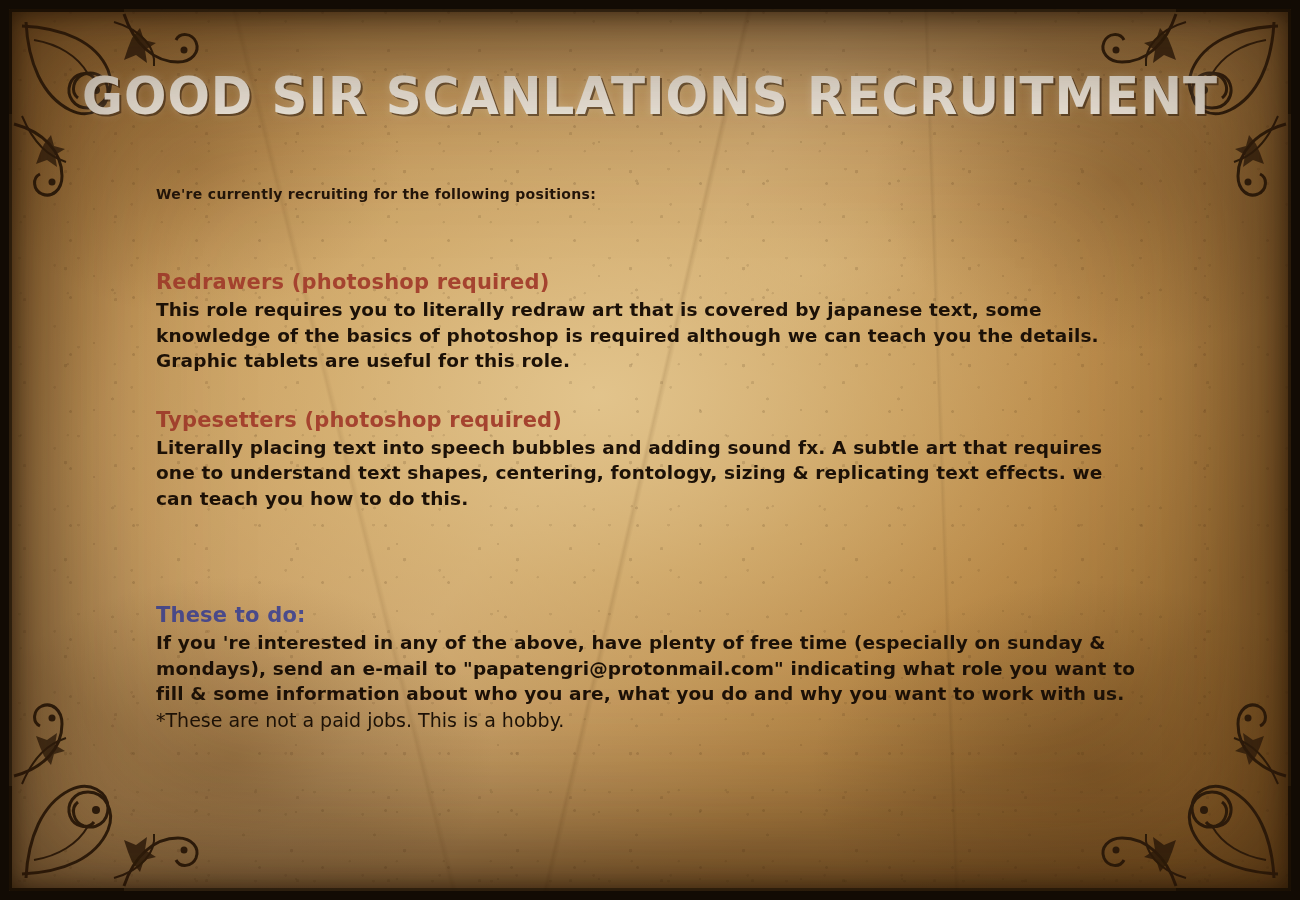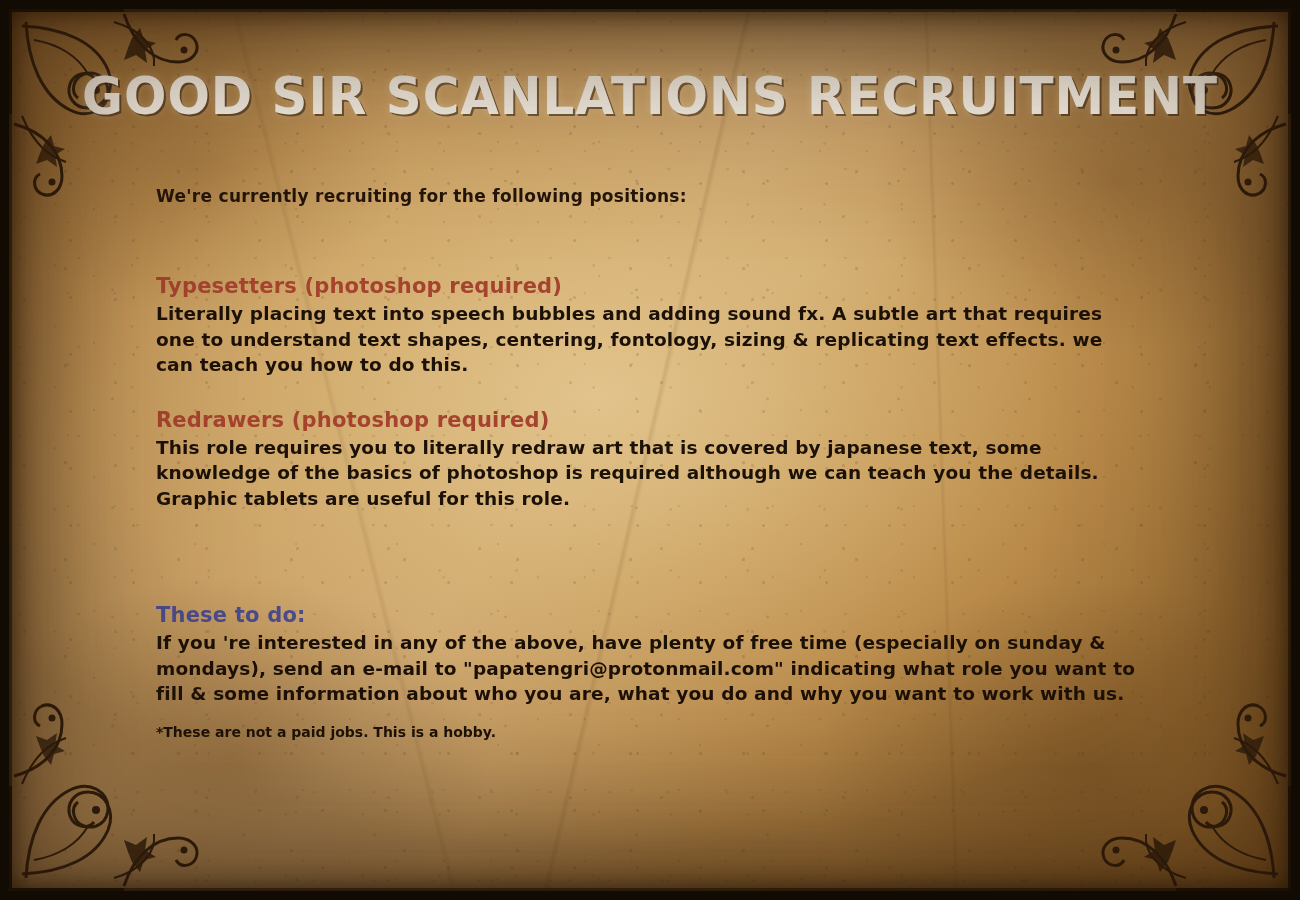--- a/index.html
+++ b/index.html
@@ -113,21 +113,21 @@
 
   #body-block {
     position: absolute;
     left: 156px;
     top: 186px;
     width: 975px;
     color: #1d1208;
   }
 
   .intro {
-    font-size: 17px;
+    font-size: 14px;
     font-weight: 600;
     letter-spacing: 0.3px;
     color: #22150a;
     margin-bottom: 68px;
   }
 
   .section { margin-bottom: 30px; }
   .section-heading {
     font-size: 21px;
     font-weight: 700;
@@ -137,24 +137,24 @@
   .section-body {
     font-size: 18.5px;
     font-weight: 600;
     line-height: 1.38;
     color: #1c1107;
     letter-spacing: 0.15px;
   }
   .spacer { height: 62px; }
 
   .note {
-    font-size: 14px;
-    font-weight: 700;
+    font-size: 19px;
+    font-weight: 400;
     color: #1c1107;
-    margin-top: 17px;
+    margin-top: 2px;
   }
 </style>
 </head>
 <body>
 
 <div id="poster">
 
   <div id="grain"></div>
   <div id="scratches"></div>
 
@@ -228,28 +228,28 @@
   </div>
 
   <div id="content">
 
     <div id="title">GOOD SIR SCANLATIONS RECRUITMENT</div>
 
     <div id="body-block">
 
       <div class="intro">We're currently recruiting for the following positions:</div>
 
+      <div class="section">
+        <div class="section-heading" style="color:#a5432f">Redrawers (photoshop required)</div>
+        <div class="section-body">This role requires you to literally redraw art that is covered by japanese text, some knowledge of the basics of photoshop is required although we can teach you the details. Graphic tablets are useful for this role.</div>
+      </div>
+
       <div class="section" style="margin-top:34px">
         <div class="section-heading" style="color:#a5432f">Typesetters (photoshop required)</div>
         <div class="section-body">Literally placing text into speech bubbles and adding sound fx. A subtle art that requires one to understand text shapes, centering, fontology, sizing &amp; replicating text effects. we can teach you how to do this.</div>
-      </div>
-
-      <div class="section">
-        <div class="section-heading" style="color:#a5432f">Redrawers (photoshop required)</div>
-        <div class="section-body">This role requires you to literally redraw art that is covered by japanese text, some knowledge of the basics of photoshop is required although we can teach you the details. Graphic tablets are useful for this role.</div>
       </div>
 
       <div class="spacer"></div>
 
       <div class="section">
         <div class="section-heading" style="color:#4a4b8c">These to do:</div>
         <div class="section-body" style="width:995px">If you 're interested in any of the above, have plenty of free time (especially on sunday &amp; mondays), send an e-mail to "papatengri@protonmail.com" indicating what role you want to fill &amp; some information about who you are, what you do and why you want to work with us.</div>
         <div class="note">*These are not a paid jobs. This is a hobby.</div>
       </div>
 

